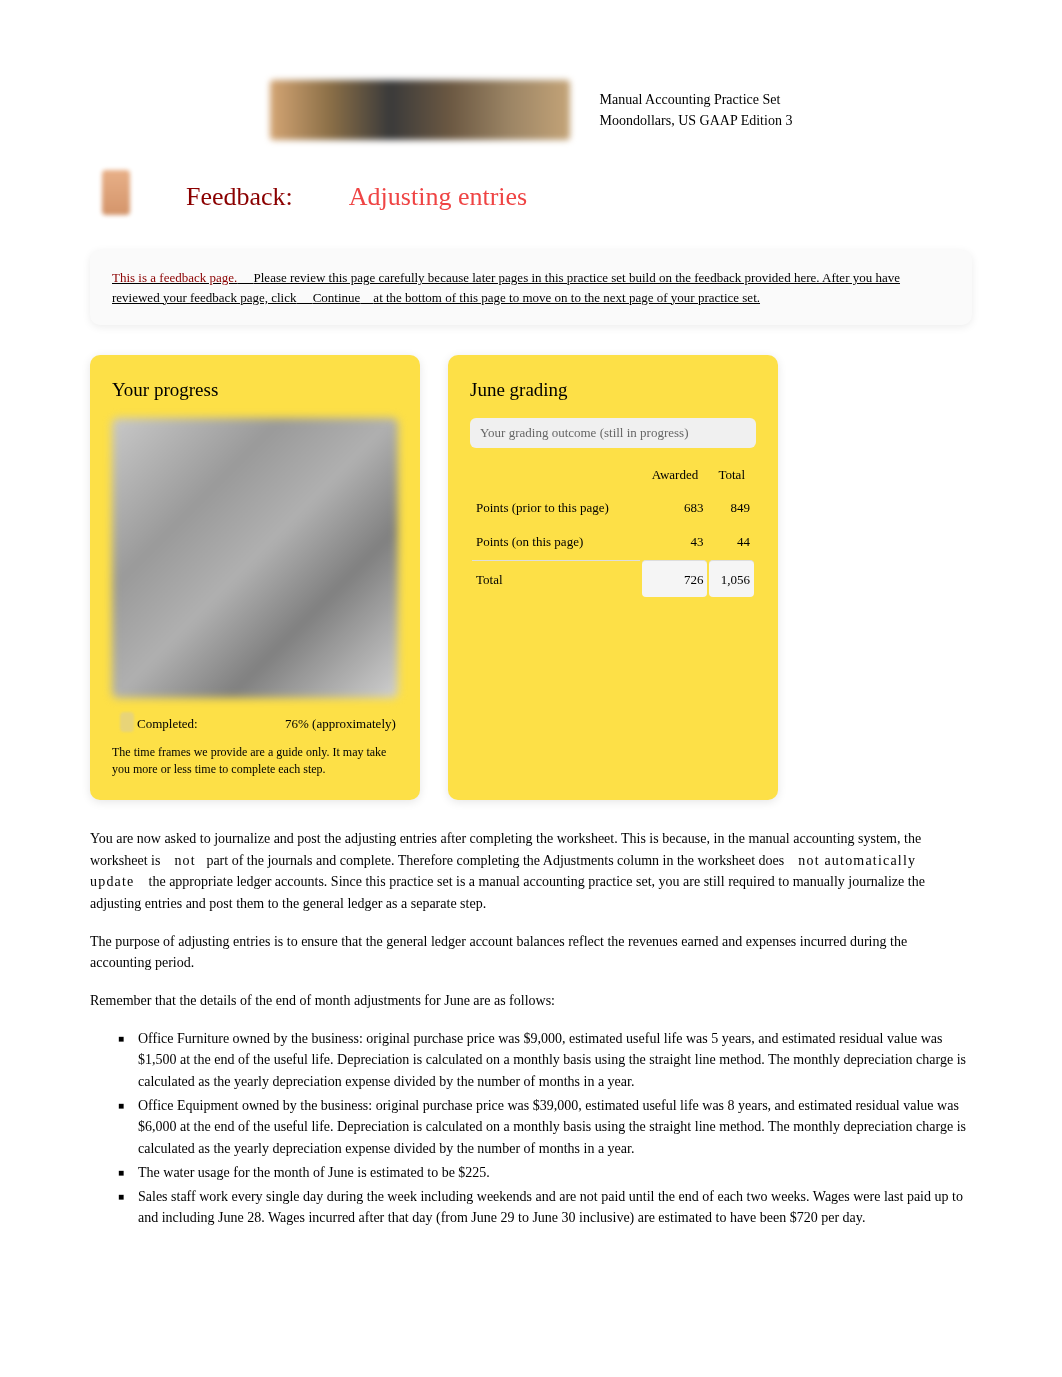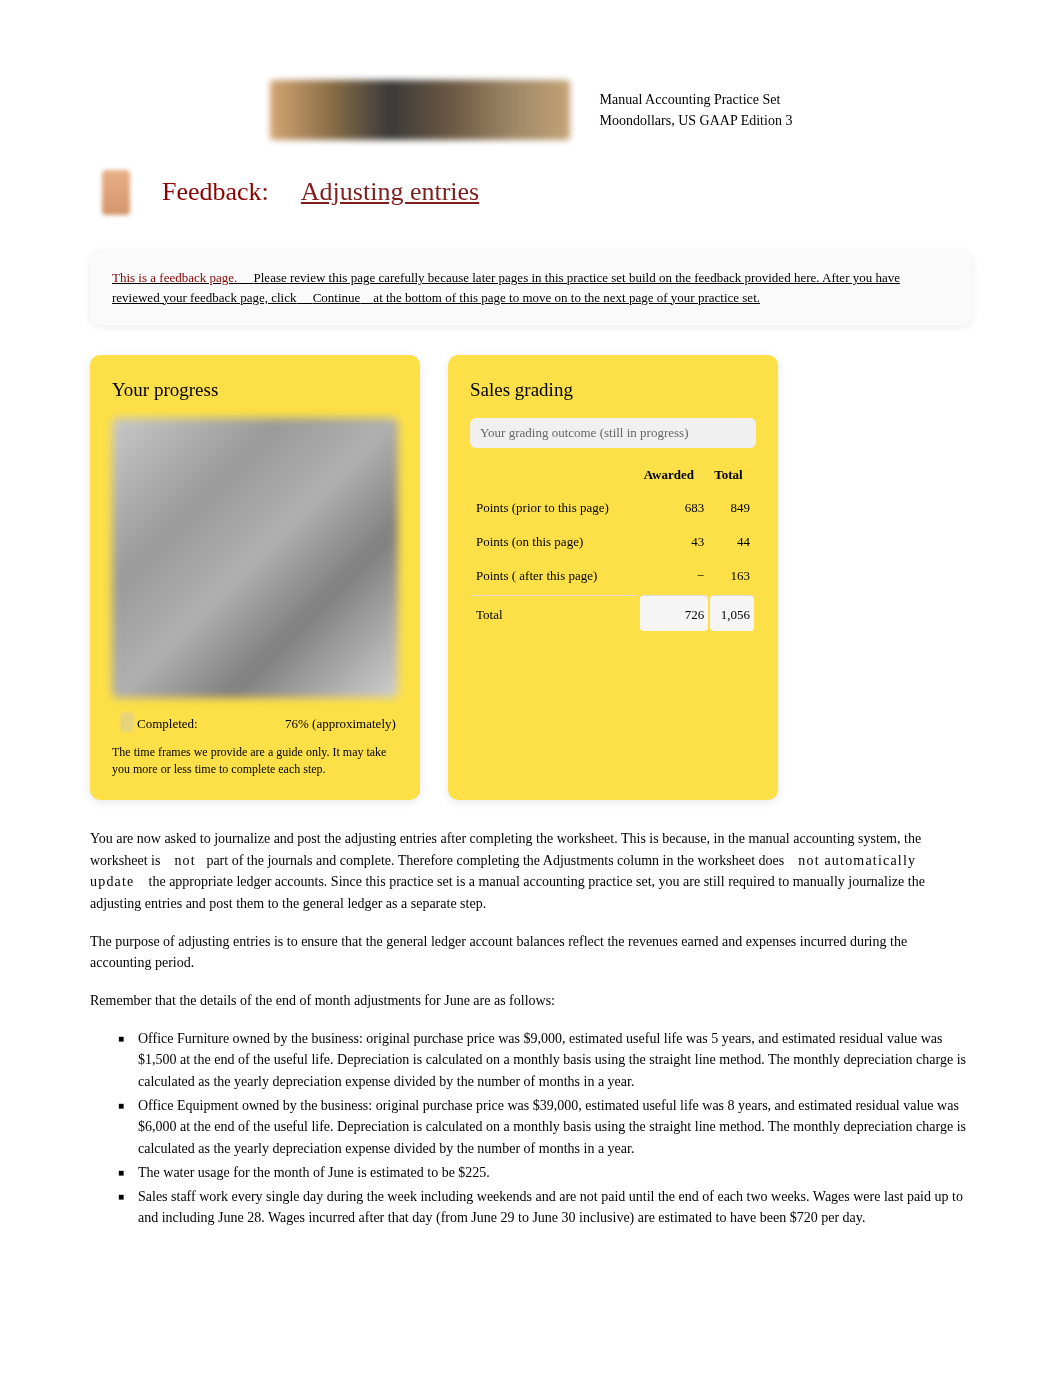--- a/index.html
+++ b/index.html
@@ -25,42 +25,41 @@
       border-radius: 4px;
       filter: blur(3px);
       position: relative;
     }
     .header-text {
       font-size: 14px;
       line-height: 1.5;
     }
     .title-row {
       display: flex;
-      align-items: center;
-      gap: 32px;
+      align-items: flex-end;
+      gap: 56px;
       margin-bottom: 30px;
       padding: 5px 12px;
     }
     .title-icon {
       width: 28px;
       height: 45px;
       background: linear-gradient(180deg, #e8b088 0%, #d4956b 100%);
       border-radius: 4px;
       filter: blur(2px);
     }
     .feedback-title {
       font-size: 26px;
       color: #8b0000;
       font-weight: normal;
     }
     .subtitle {
       font-size: 26px;
-      color: #7f1d1d;
-      font-weight: normal;
-      text-decoration: underline;
+      color: #ef4444;
+      font-weight: normal;
     }
     .notice-box {
       background: #fafafa;
       border-radius: 10px;
       padding: 18px 22px;
       margin-bottom: 30px;
       font-size: 13px;
       line-height: 1.5;
       box-shadow: 0 2px 8px rgba(0,0,0,0.08);
       text-decoration: underline;
@@ -126,22 +125,22 @@
       padding: 6px 10px;
       font-size: 13px;
       color: #666;
       margin-bottom: 10px;
     }
     .grading-table {
       width: 100%;
       font-size: 13px;
     }
     .grading-table th {
-      font-weight: bold;
-      text-align: left;
+      font-weight: normal;
+      text-align: center;
       padding: 6px 4px;
       margin-top: 36px;
     }
     .grading-table td {
       padding: 7px 4px;
     }
     .grading-table td:first-child { text-align: left; }
     .grading-table td:nth-child(2),
     .grading-table td:nth-child(3) { text-align: right; }
     .total-row td {
@@ -213,46 +212,41 @@
       <div class="stat-row">
         <div class="stat-dot dot-yellow"></div>
         <span class="stat-label">Completed:</span>
         <span>76% (approximately)</span>
       </div>
     </div>
     <div class="progress-note">The time frames we provide are a guide only. It may take you more or less time to complete each step.</div>
   </div>
 
   <div class="panel panel-right">
-    <h2>Sales grading</h2>
+    <h2>June grading</h2>
     <div class="grading-subtitle">Your grading outcome (still in progress)</div>
     <table class="grading-table">
       <thead>
         <tr>
           <th></th>
           <th>Awarded</th>
           <th>Total</th>
         </tr>
       </thead>
       <tbody>
         <tr>
           <td>Points (prior to this page)</td>
           <td>683</td>
           <td>849</td>
         </tr>
         <tr>
           <td>Points (on this page)</td>
           <td>43</td>
           <td>44</td>
         </tr>
-        <tr>
-          <td>Points ( after  this page)</td>
-          <td>−</td>
-          <td>163</td>
-        </tr>
         <tr class="total-row">
           <td>Total</td>
           <td>726</td>
           <td>1,056</td>
         </tr>
       </tbody>
     </table>
   </div>
 </div>
 

